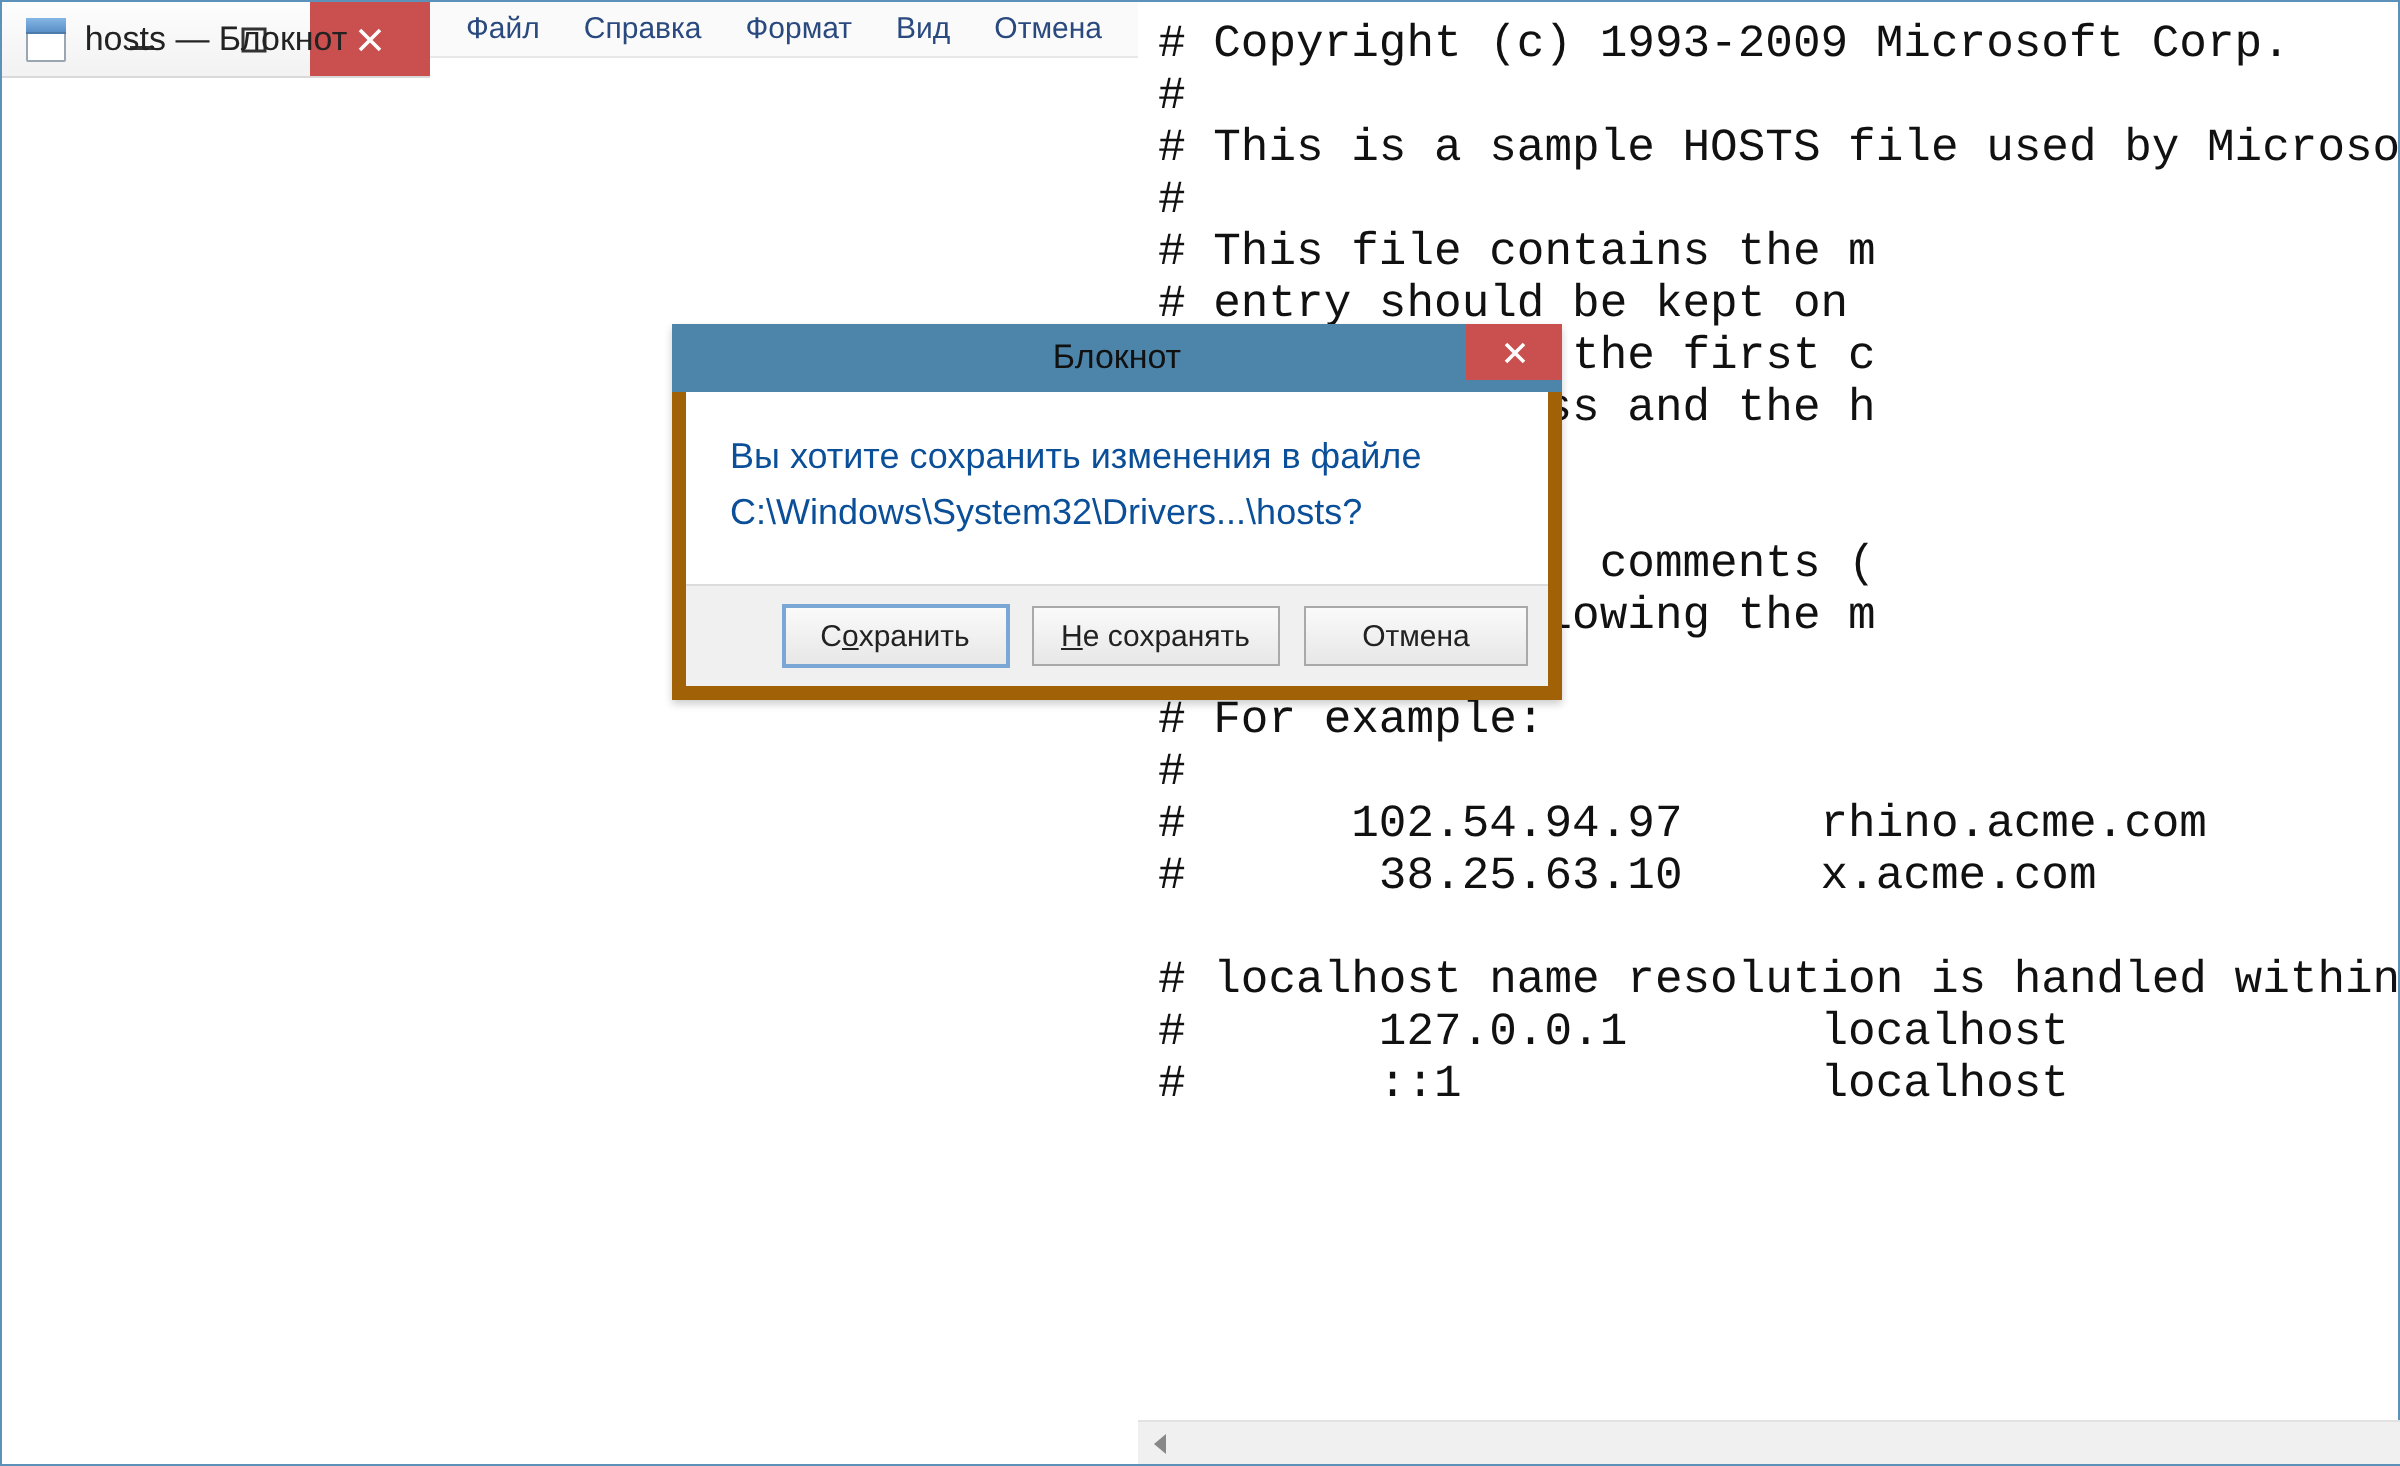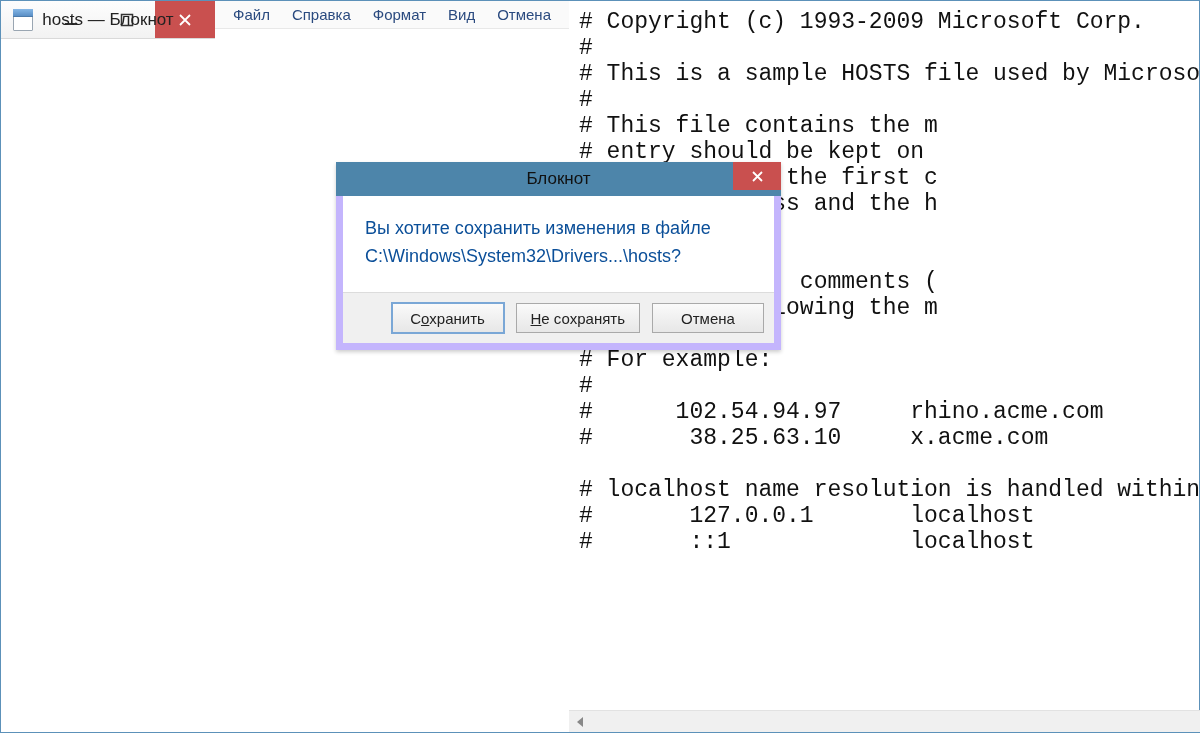--- a/index.html
+++ b/index.html
@@ -124,21 +124,21 @@
   .arrow-left,
   .arrow-right { border-top:5px solid transparent; border-bottom:5px solid transparent; border-left:none; border-right:none; }
   .arrow-left  { border-right:6px solid #888; }
   .arrow-right { border-left:6px solid #888; }
 
   
   .dialog {
     position:absolute;
     left:336px; top:162px;
     width:445px;
-    border:7px solid #c4b5fd;
+    border:7px solid #a16207;
     background:#fff;
     box-shadow:0 2px 4px rgba(0,0,0,.2);
   }
   .dlg-title {
     height:34px; margin:-7px -7px 0 -7px;
     background:#4d85aa;
     display:flex; align-items:center; justify-content:center;
     position:relative;
     color:#111; font-size:17px;
   }

